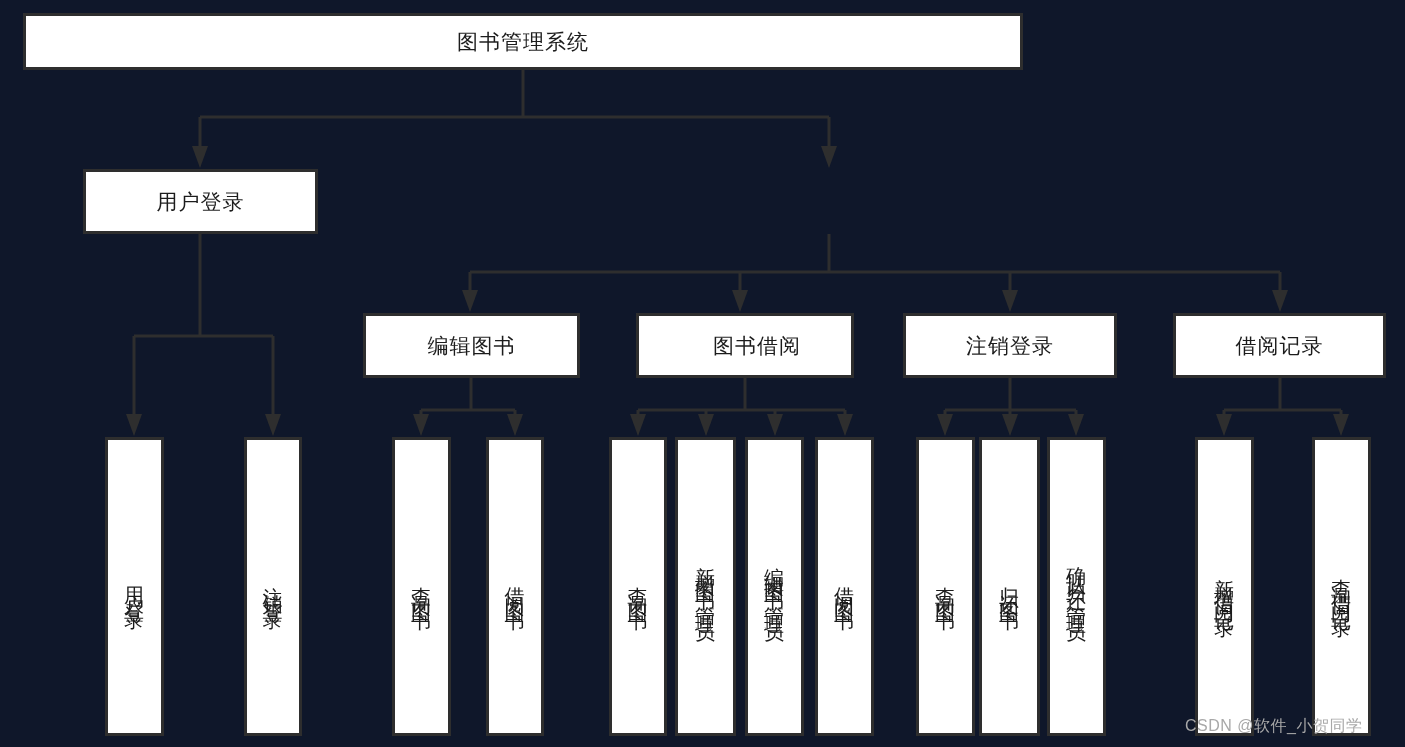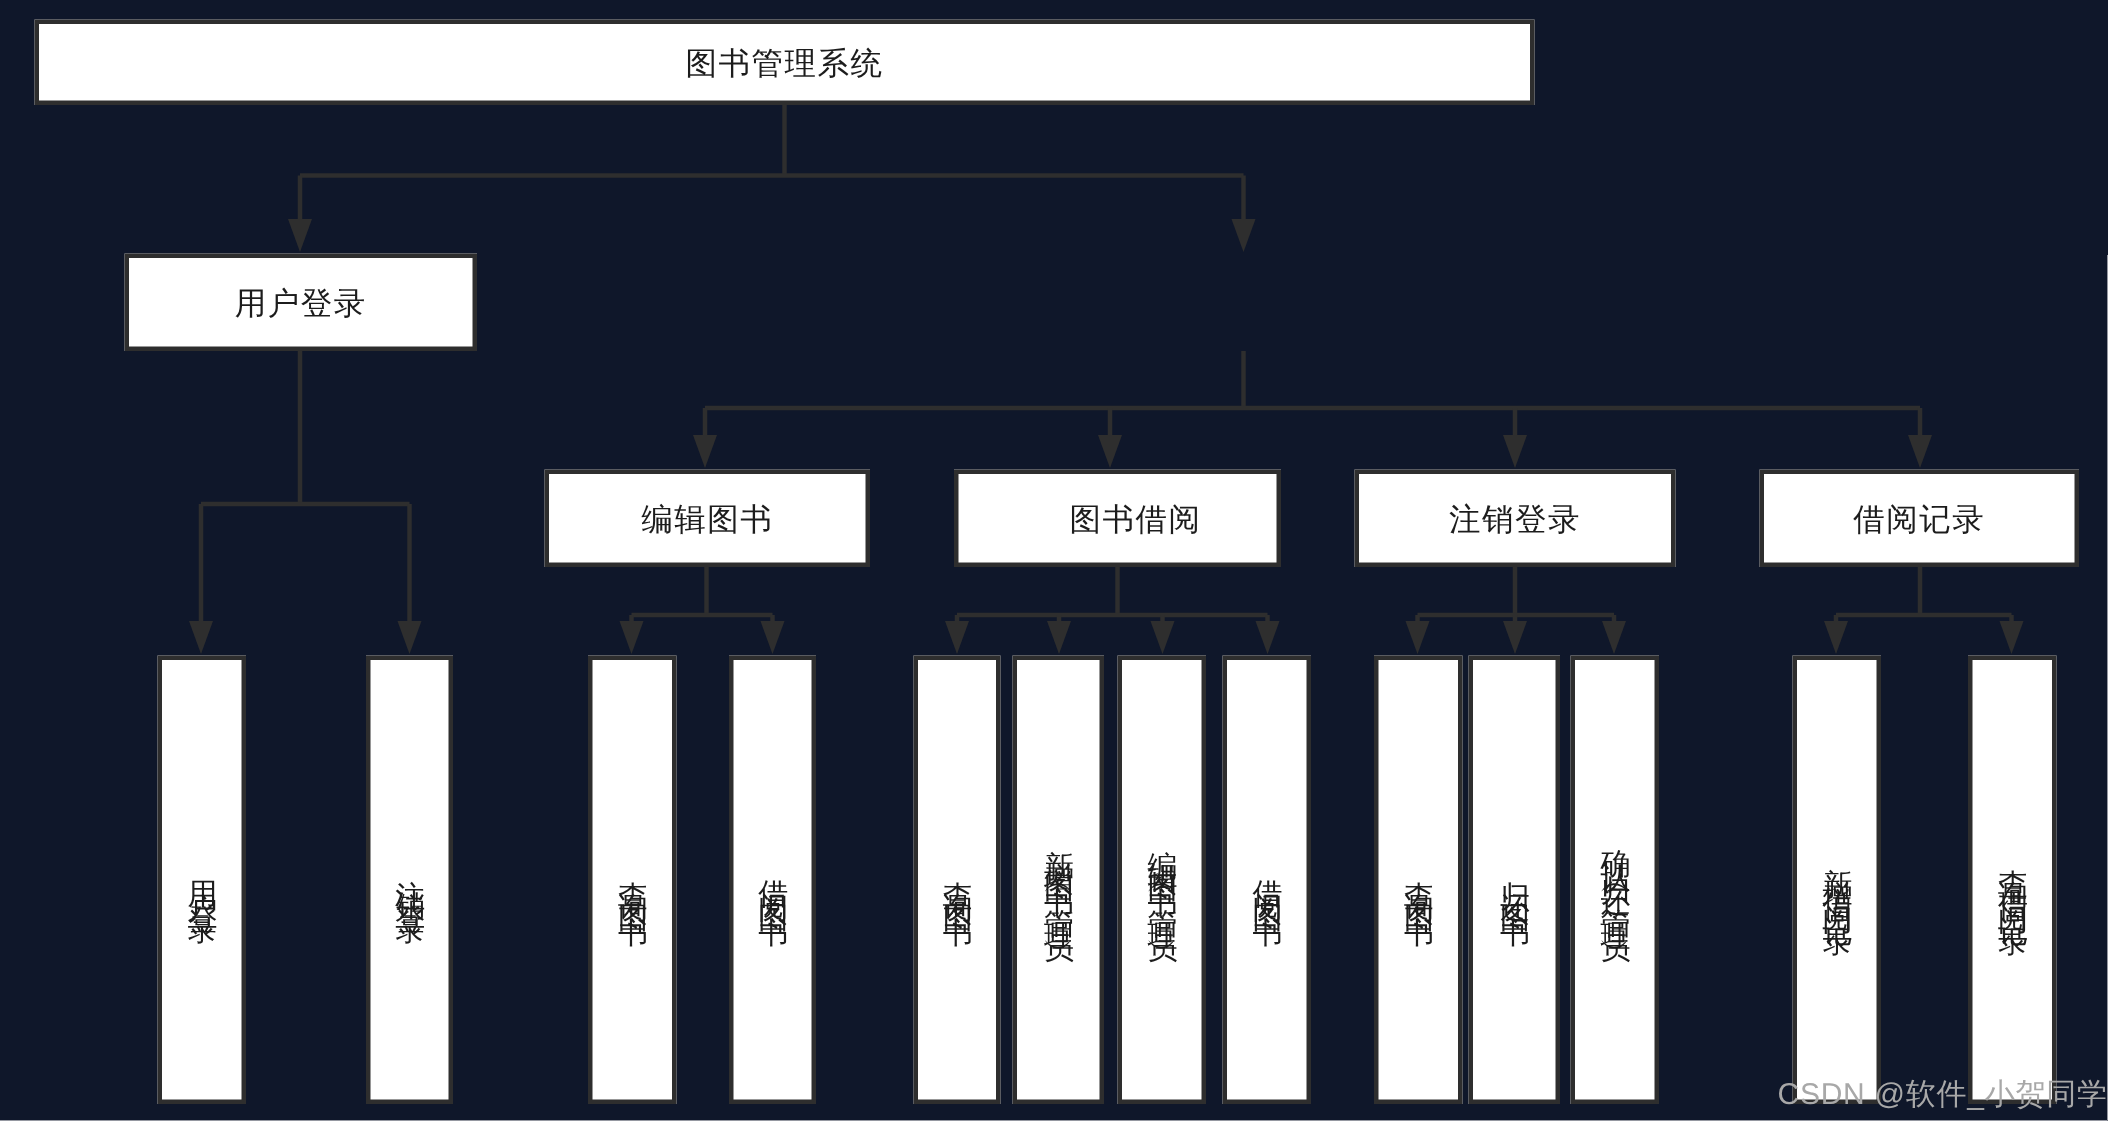--- a/index.html
+++ b/index.html
@@ -44,21 +44,21 @@
     font-size: 20px;
     letter-spacing: 8px;
     color: #1c1c1c;
     line-height: 1;
     max-height: 288px;
   }
   .watermark {
     position: absolute;
     left: 1185px;
     top: 716px;
-    font-size: 20px;
+    font-size: 16px;
     color: #a8a8a8;
     letter-spacing: 0.5px;
     white-space: nowrap;
   }
 </style>
 </head>
 <body>
 
 <div class="canvas">
 

